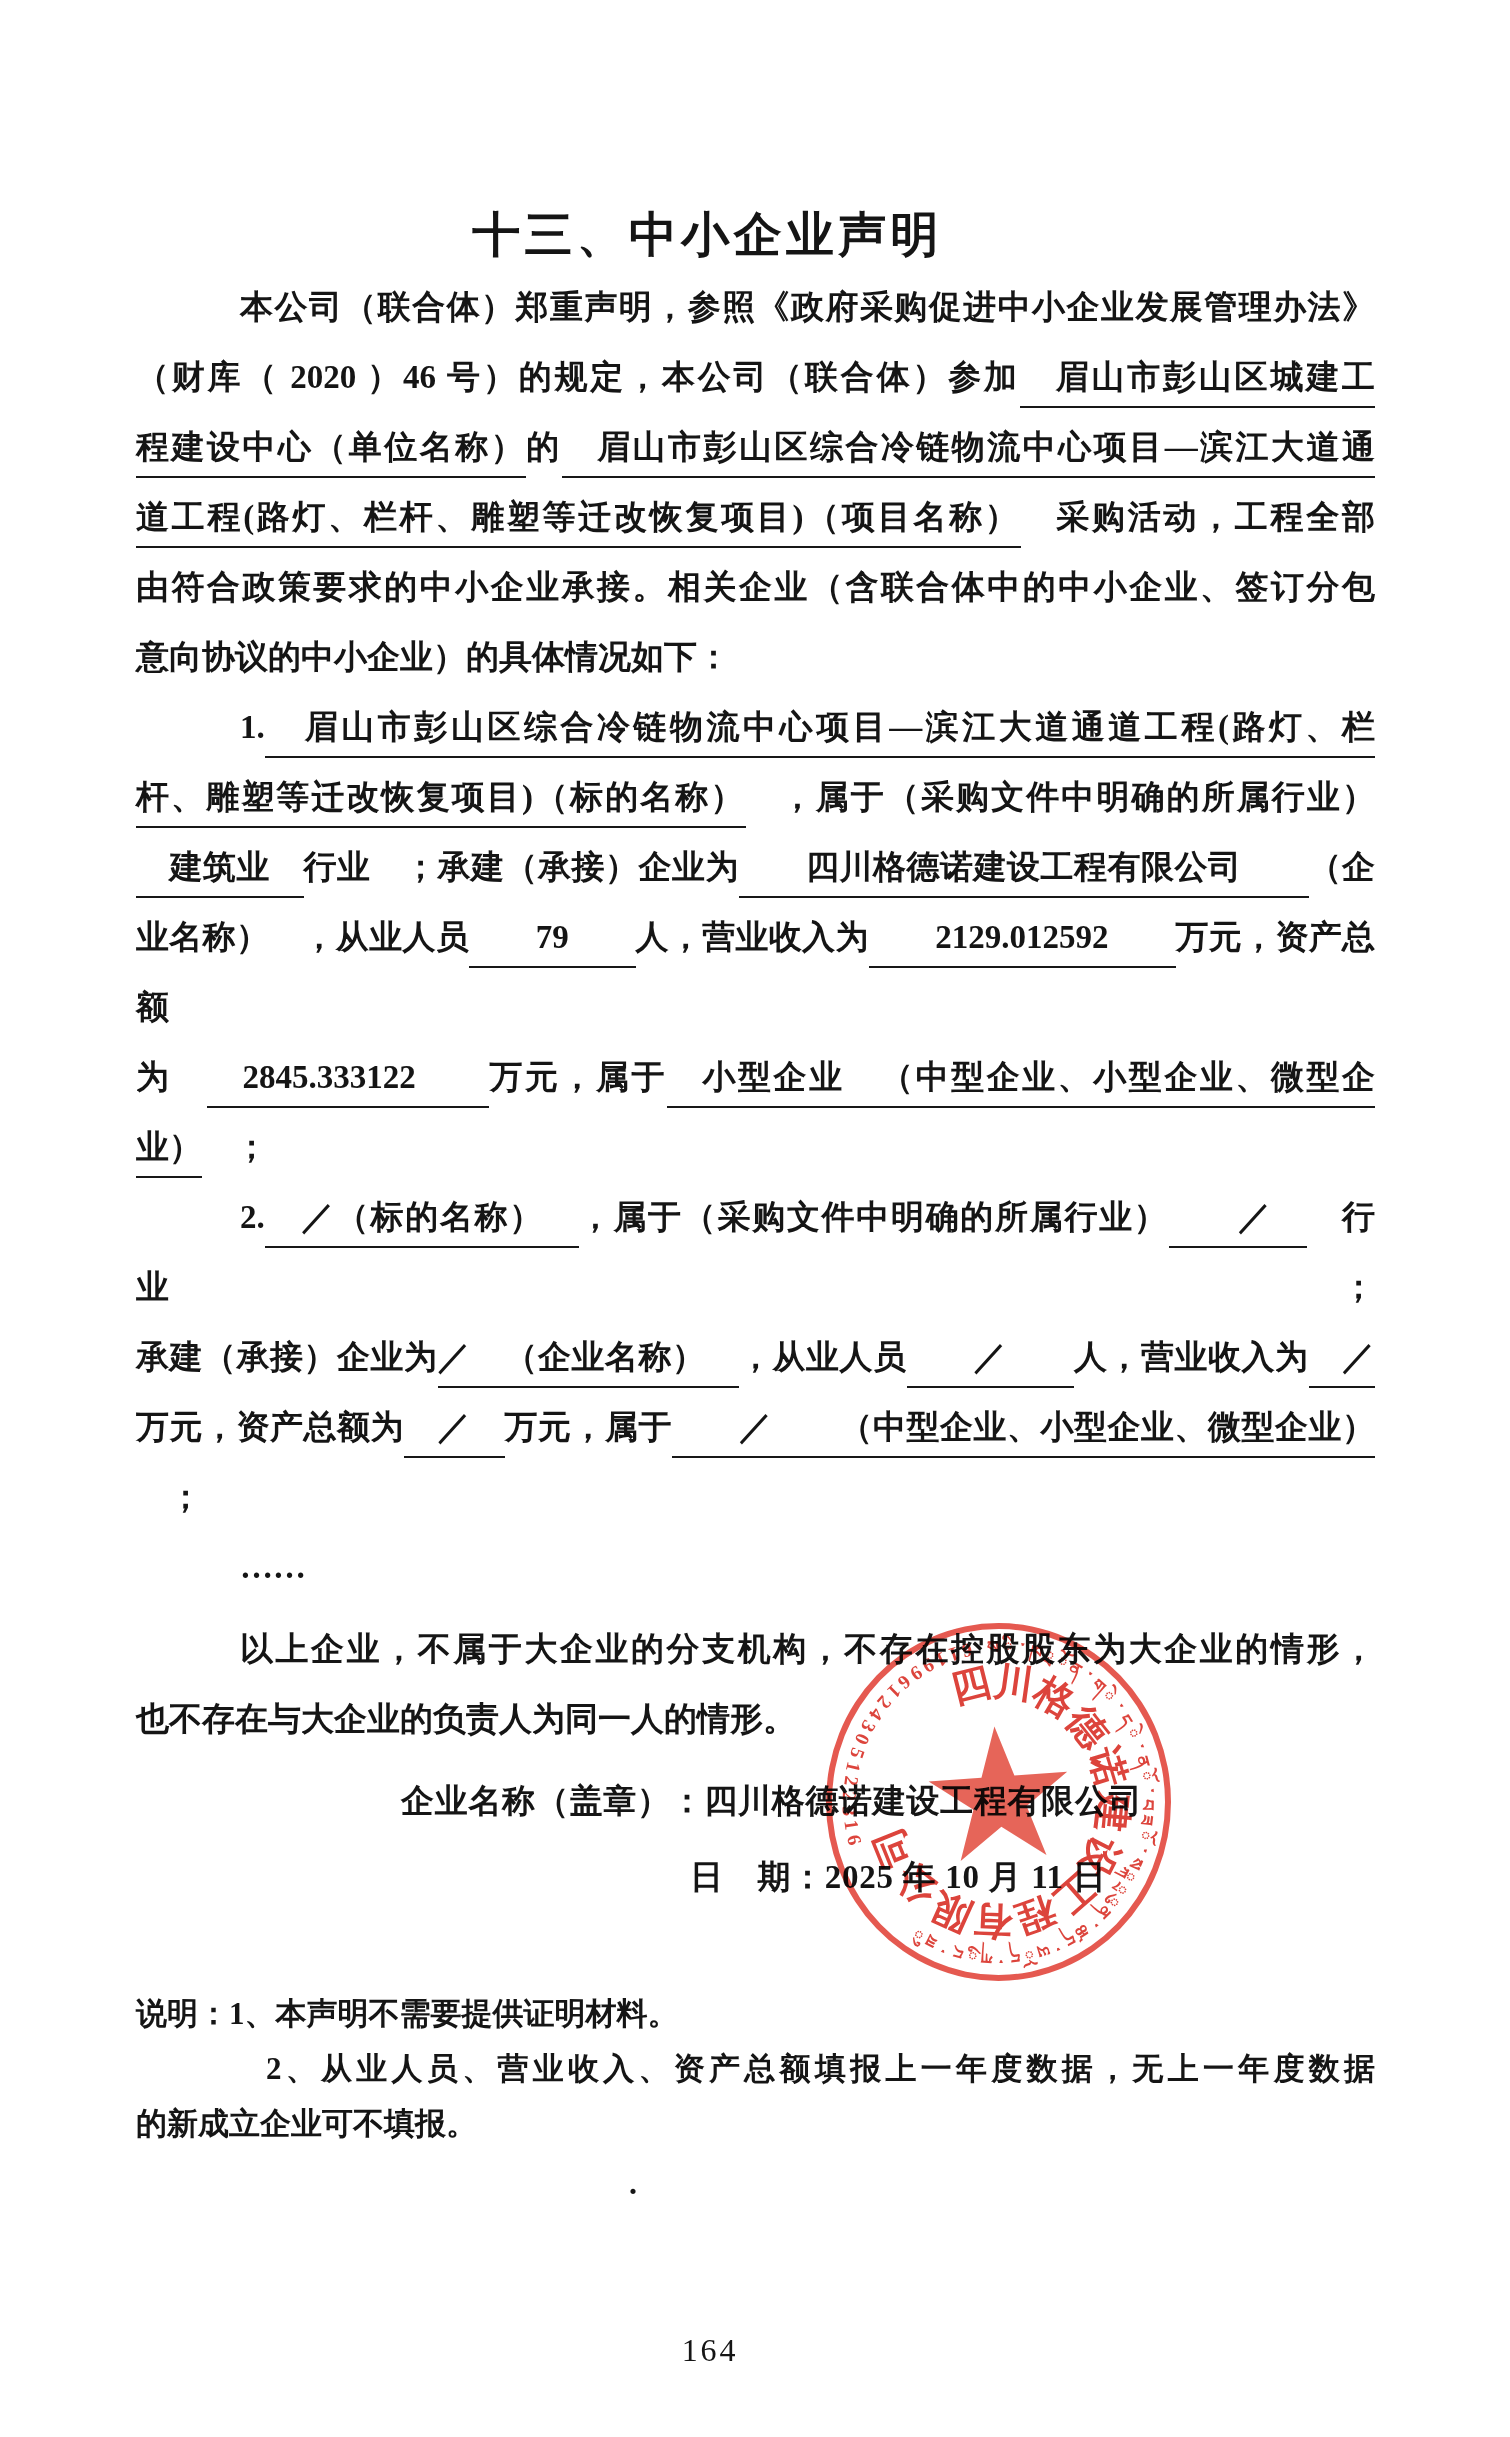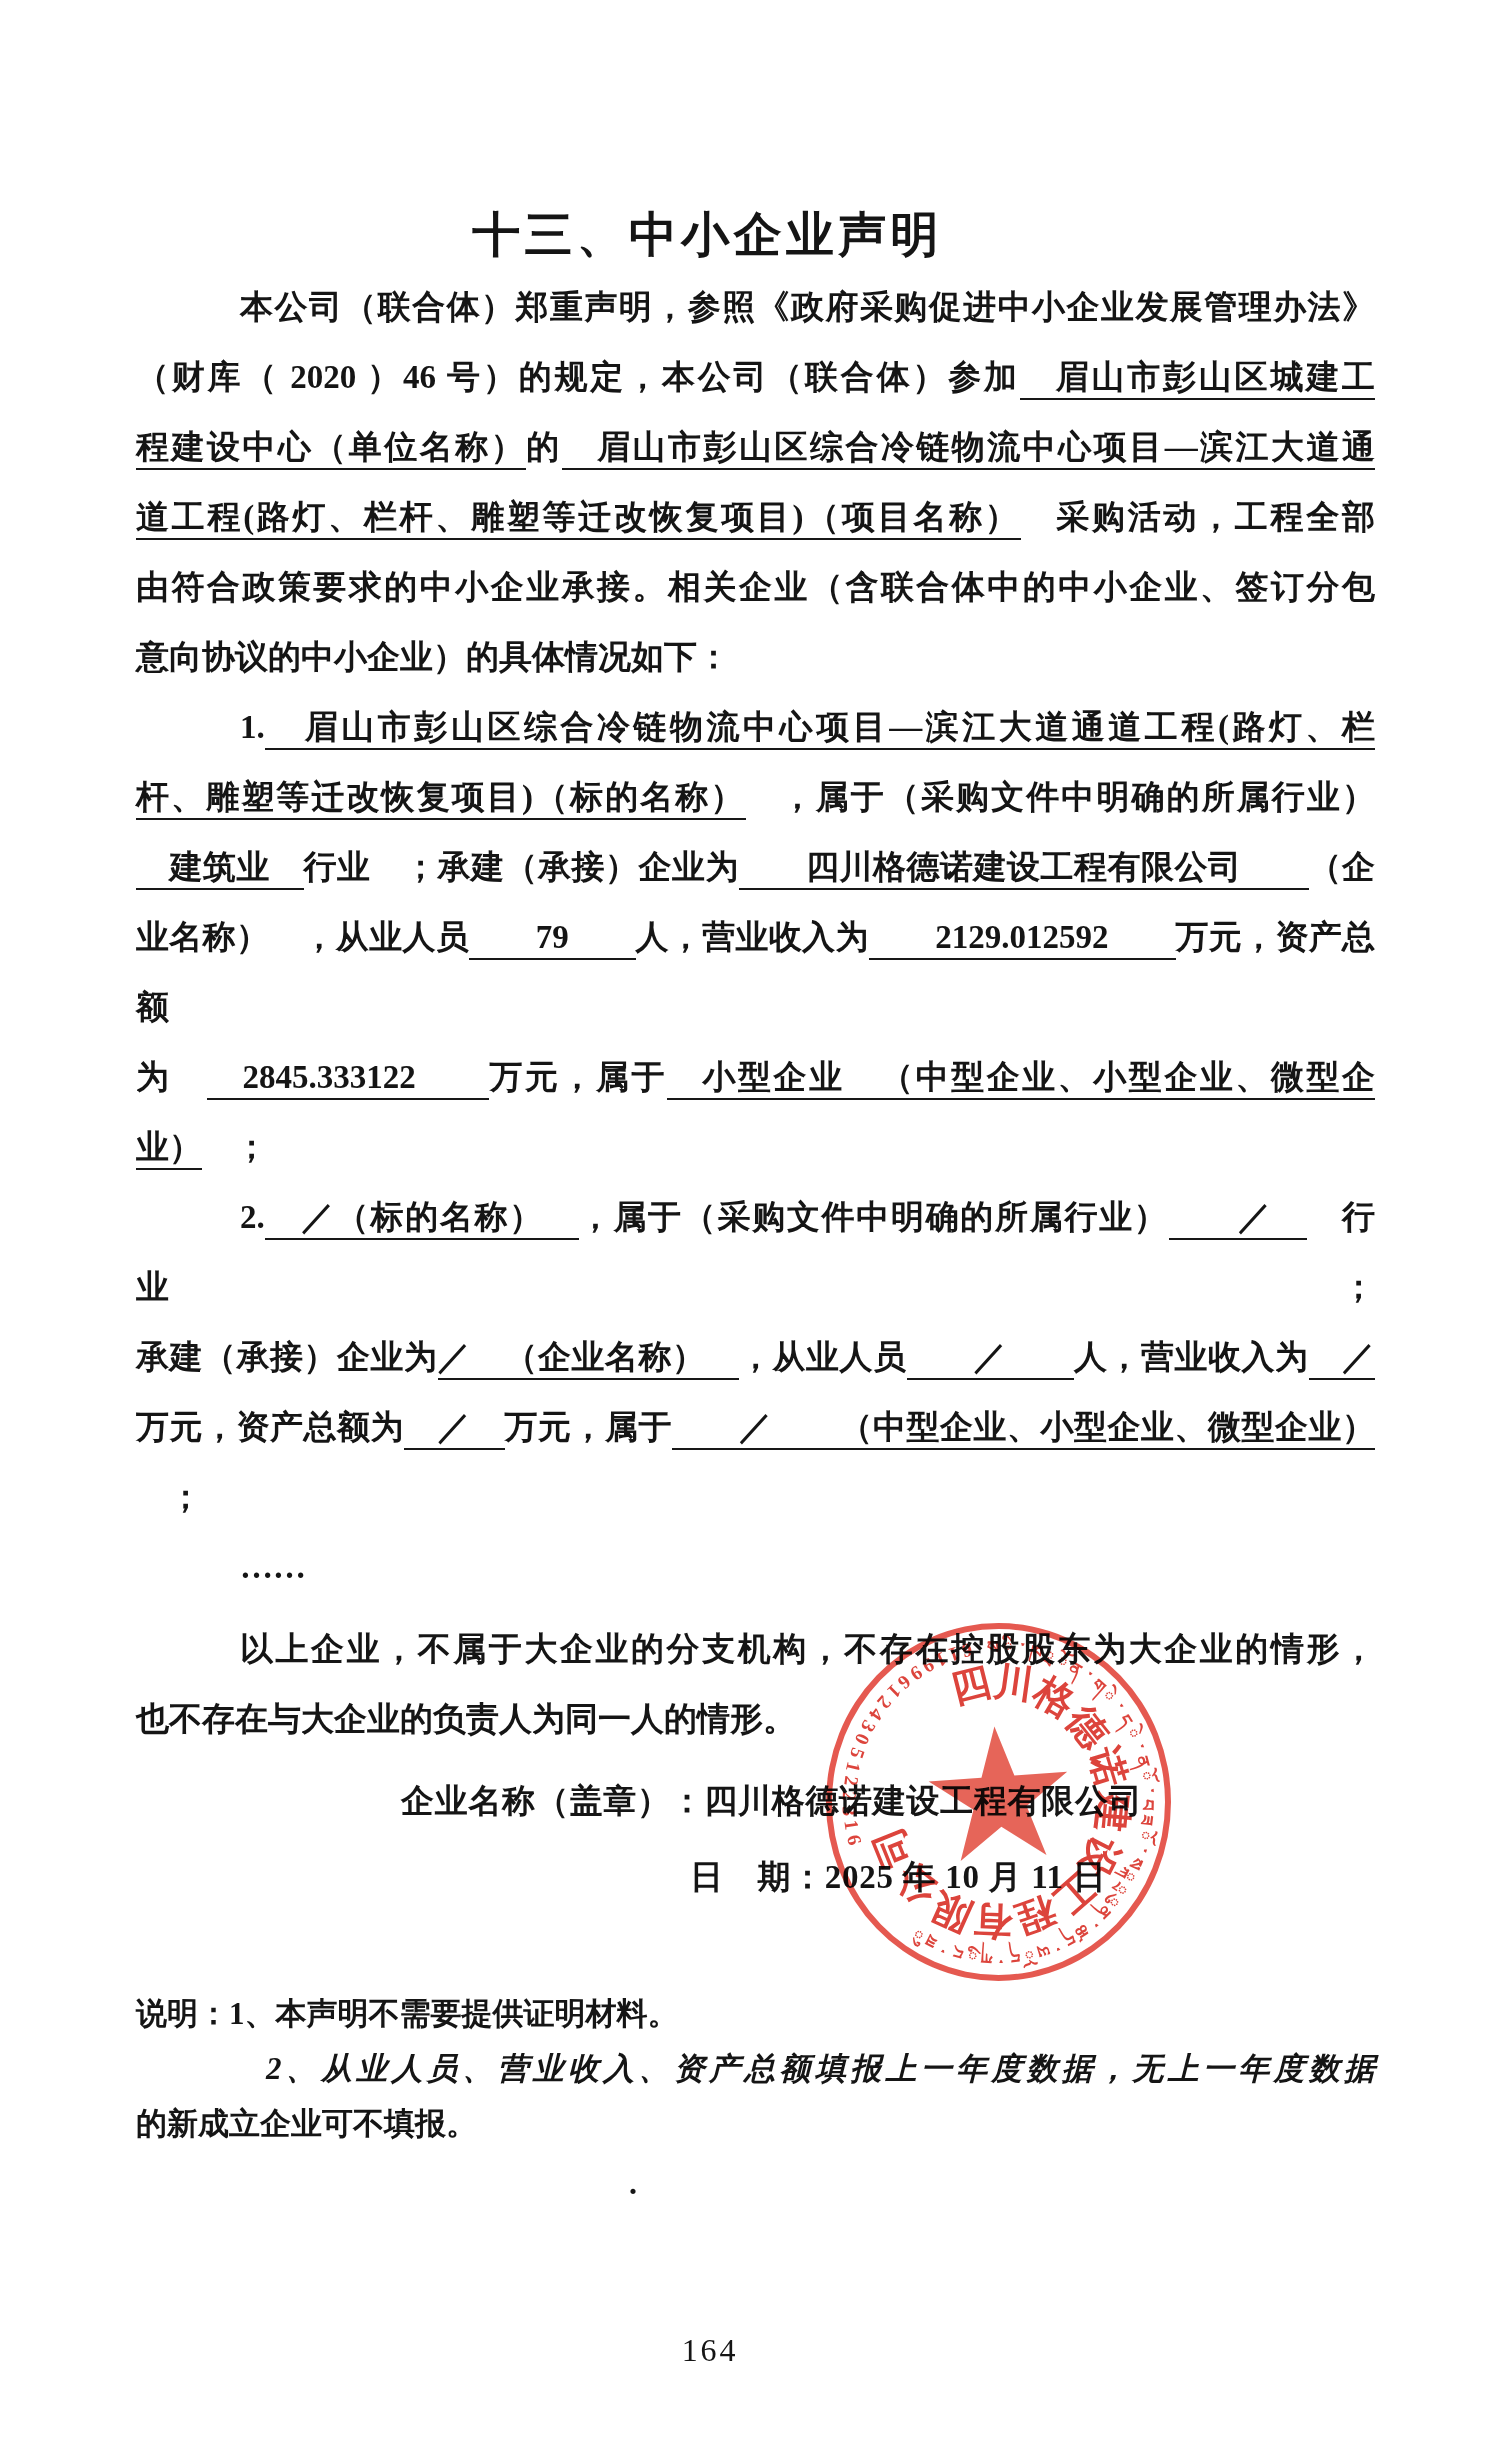--- a/index.html
+++ b/index.html
@@ -25,37 +25,37 @@
   }
   .bline{
     min-height:70px;line-height:70px;
     text-align:justify;text-align-last:justify;
     white-space:normal;
   }
   .bline.nj{text-align-last:auto;}
   .bline.ind{text-indent:104px;}
   .bline:nth-child(18){margin-top:12.3px;}
   .seg{display:inline;}
-  .seg.u{border-bottom:2.9px solid #181818;padding-bottom:3px;font-family:Liberation Serif, serif;}
+  .seg.u{border-bottom:2.9px solid #181818;padding-bottom:11px;font-family:Liberation Serif, serif;}
   
   .company-line{
     position:absolute;left:401px;top:1781px;
     font-size:33px;font-weight:600;letter-spacing:0.7px;line-height:41px;
   }
   .date-line{
     position:absolute;left:690px;top:1857px;
     font-size:33px;font-weight:600;letter-spacing:0.7px;line-height:41px;
   }
   
   .notes{
     position:absolute;left:136px;top:1986px;width:1239px;
     font-size:31px;font-weight:600;
   }
   .nline{min-height:55px;line-height:55px;}
-  .nline.just{text-align:justify;text-align-last:justify;font-style:italic;}
+  .nline.just{text-align:justify;text-align-last:justify;}
   .nline.ind2{text-indent:130px;}
   .notes .lbl{font-weight:800;margin-top:36px;}
   
   .stray-mark{
     position:absolute;left:629px;top:2165px;
     font-size:32px;font-weight:700;
   }
   .page-number{
     position:absolute;left:0;top:2332px;width:1420px;
     text-align:center;font-size:32px;letter-spacing:2.9px;font-weight:500;

